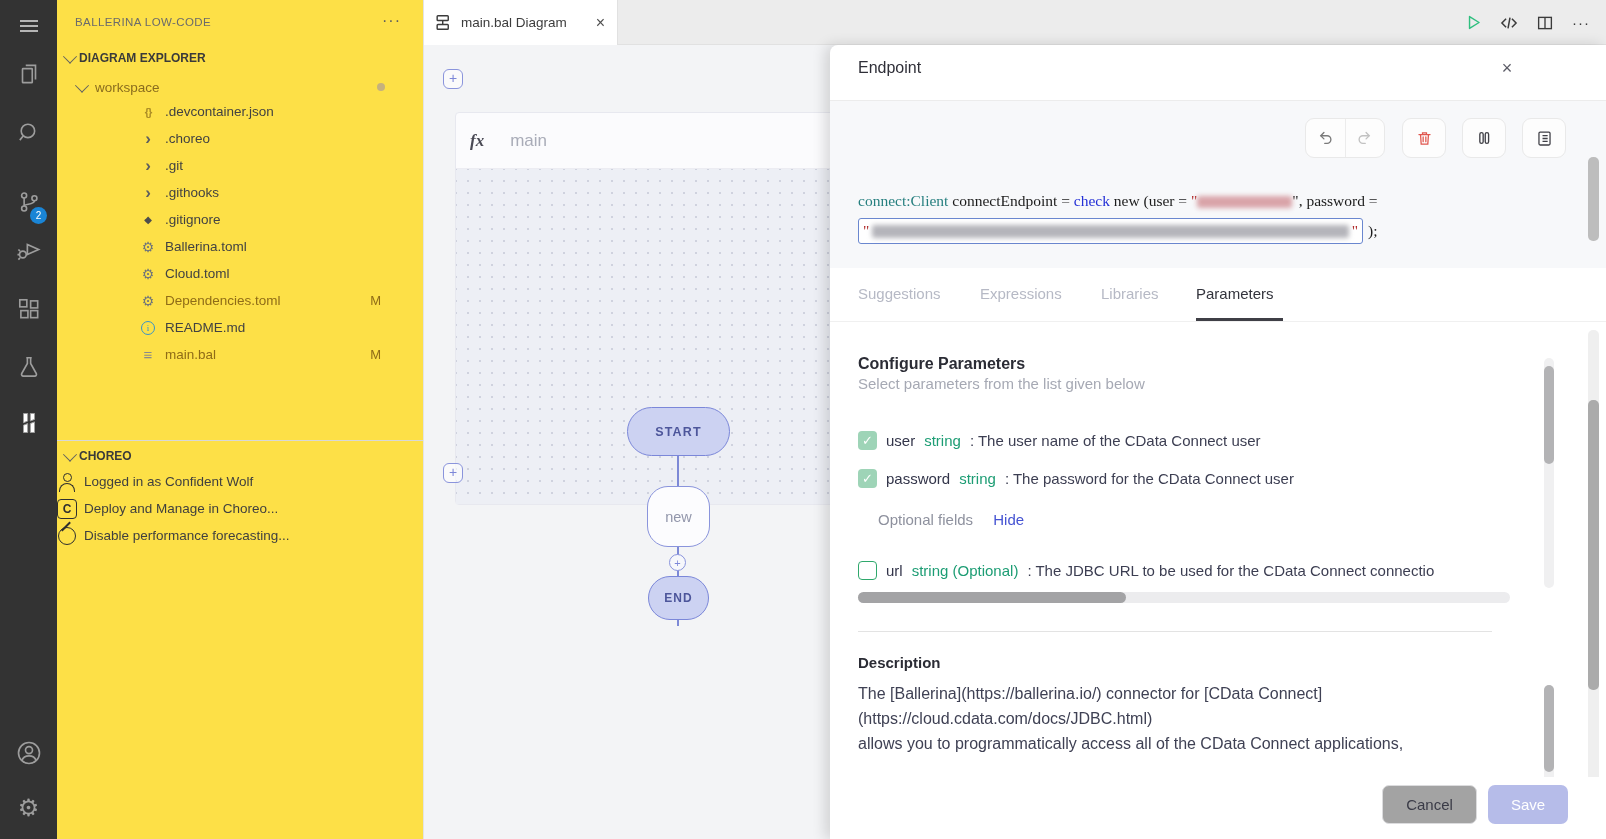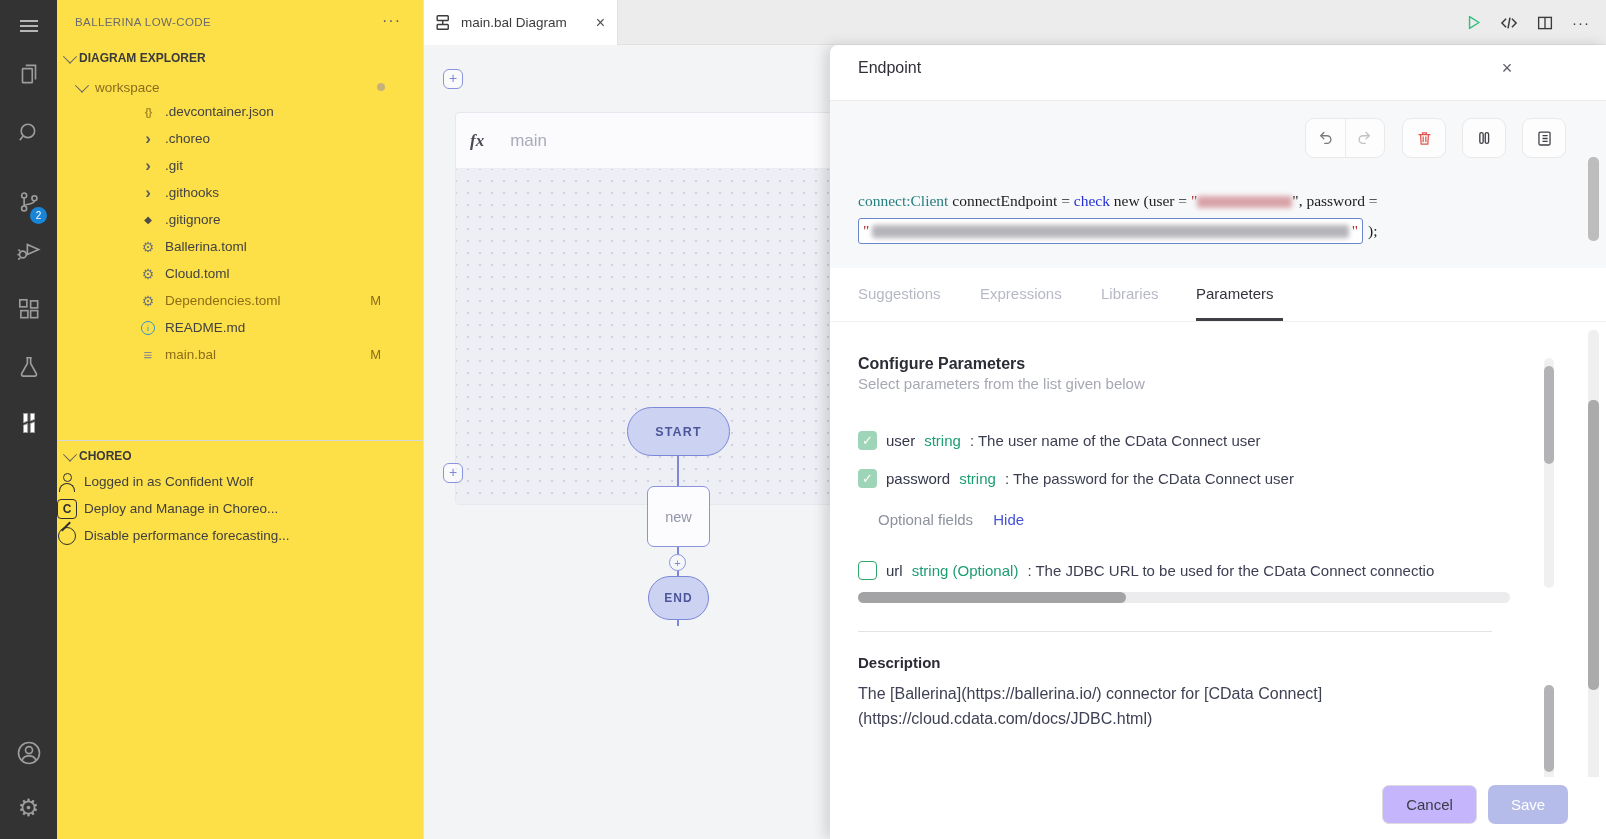--- a/index.html
+++ b/index.html
@@ -62,21 +62,21 @@
 
   .fn-panel { position:absolute; left:31px; top:112px; width:900px; height:393px; border:1px solid #e7e8ef; border-radius:4px; background:#fbfbfd; }
   .fn-header { height:56px; display:flex; align-items:center; border-bottom:1px solid #ececf2; }
   .fn-fx { font-family:"Liberation Serif",serif; font-style:italic; font-weight:bold; font-size:17px; color:#4a4a55; margin-left:14px; }
   .fn-name { font-size:17px; color:#a9acb8; margin-left:26px; }
   .fn-canvas { position:absolute; left:0; top:56px; right:0; bottom:0; background-color:#edeff5; background-image:radial-gradient(circle, #cfd2de 1px, transparent 1.2px); background-size:12px 12px; background-position:6px 6px; }
 
   .flow-line { position:absolute; left:221px; top:287px; width:1.5px; height:170px; background:#7d89d6; z-index:1; }
   .node { position:absolute; display:flex; align-items:center; justify-content:center; z-index:2; cursor:pointer; }
   .node-start { left:171px; top:238px; width:103px; height:49px; background:#ccd2f2; border:1.5px solid #7b87d9; border-radius:25px; color:#4d569b; font-weight:bold; font-size:12.5px; letter-spacing:1.2px; }
-  .node-new { left:191px; top:317px; width:63px; height:61px; background:#fcfcfe; border:1.5px solid #8a94dc; border-radius:7px; color:#9296ab; font-size:14.5px; }
+  .node-new { left:191px; top:317px; width:63px; height:61px; background:#fcfcfe; border:1.5px solid #8a94dc; border-radius:21px; color:#9296ab; font-size:14.5px; }
   .node-plus { left:213px; top:385px; width:17px; height:17px; background:#f6f7fb; border:1.2px solid #8a94dc; border-radius:50%; color:#7c87d8; font-size:11px; }
   .node-end { left:192px; top:407px; width:61px; height:44px; background:#ccd2f2; border:1.5px solid #7b87d9; border-radius:22px; color:#4d569b; font-weight:bold; font-size:12px; letter-spacing:1px; }
 
   
   .panel { position:absolute; left:830px; top:45px; width:776px; height:794px; background:#ffffff; border-top-left-radius:8px; box-shadow:-5px 0 14px rgba(0,0,0,.14); z-index:25; }
   .p-title { position:absolute; left:28px; top:14px; font-size:16px; color:#2f2f38; }
   .p-close { position:absolute; left:664px; top:10px; width:26px; height:26px; font-size:18px; color:#5b5b66; display:flex; align-items:center; justify-content:center; cursor:pointer; }
   .p-divider { position:absolute; left:0; top:55px; width:100%; height:1px; background:#ececec; }
   .p-grayzone { position:absolute; left:0; top:56px; width:100%; height:167px; background:#f7f8fa; }
 
@@ -135,21 +135,21 @@
   .os-track { position:absolute; left:0; top:225px; width:11px; height:500px; background:#efefef; border-radius:5px; }
   .os-thumb1 { position:absolute; left:0; top:52px; width:11px; height:84px; background:#bdbdbd; border-radius:5px; }
   .os-thumb2 { position:absolute; left:0; top:295px; width:11px; height:290px; background:#ababab; border-radius:5px; }
 
   .p-divider2 { position:absolute; left:28px; top:586px; width:634px; height:1px; background:#e3e3e3; }
   .desc-heading { position:absolute; left:28px; top:609px; font-size:15px; font-weight:bold; color:#2b2c35; }
   .desc-lines { position:absolute; left:28px; top:636px; width:676px; font-size:16px; color:#3f4154; line-height:25px; }
 
   .p-footer { position:absolute; left:0; bottom:0; width:100%; height:62px; background:#fff; }
   .btn { position:absolute; top:8px; height:39px; border-radius:7px; font-size:15px; display:flex; align-items:center; justify-content:center; cursor:pointer; font-family:"Liberation Sans",sans-serif; }
-  .btn-cancel { left:552px; width:95px; background:#c4b5fd; border:1px solid #dcdcde; color:#3a3b47; }
+  .btn-cancel { left:552px; width:95px; background:#a3a3a3; border:1px solid #dcdcde; color:#3a3b47; }
   .btn-save { left:658px; width:80px; background:#b6bce9; border:none; color:#ffffff; }
 </style>
 </head>
 <body>
 
 <div class="activity-bar">
   <div class="ab-icon hamburger" style="top:8px">
       <div>
         <span></span>
         <span></span>
@@ -465,20 +465,21 @@
   <div class="v-scroll vs-params">
       <div class="v-thumb"></div>
     </div>
 
   <div class="p-divider2"></div>
   <div class="desc-heading">Description</div>
   <div class="desc-lines">
 
   <div>The [Ballerina](https://ballerina.io/) connector for [CData Connect]</div>
       <div>(https://cloud.cdata.com/docs/JDBC.html)</div>
+      <div>allows you to programmatically access all of the CData Connect applications,</div>
     </div>
   <div class="v-scroll vs-desc">
       <div class="v-thumb"></div>
     </div>
 
   <div class="outer-scroll">
     <div class="os-track"></div>
     <div class="os-thumb1"></div>
     <div class="os-thumb2"></div>
   </div>

